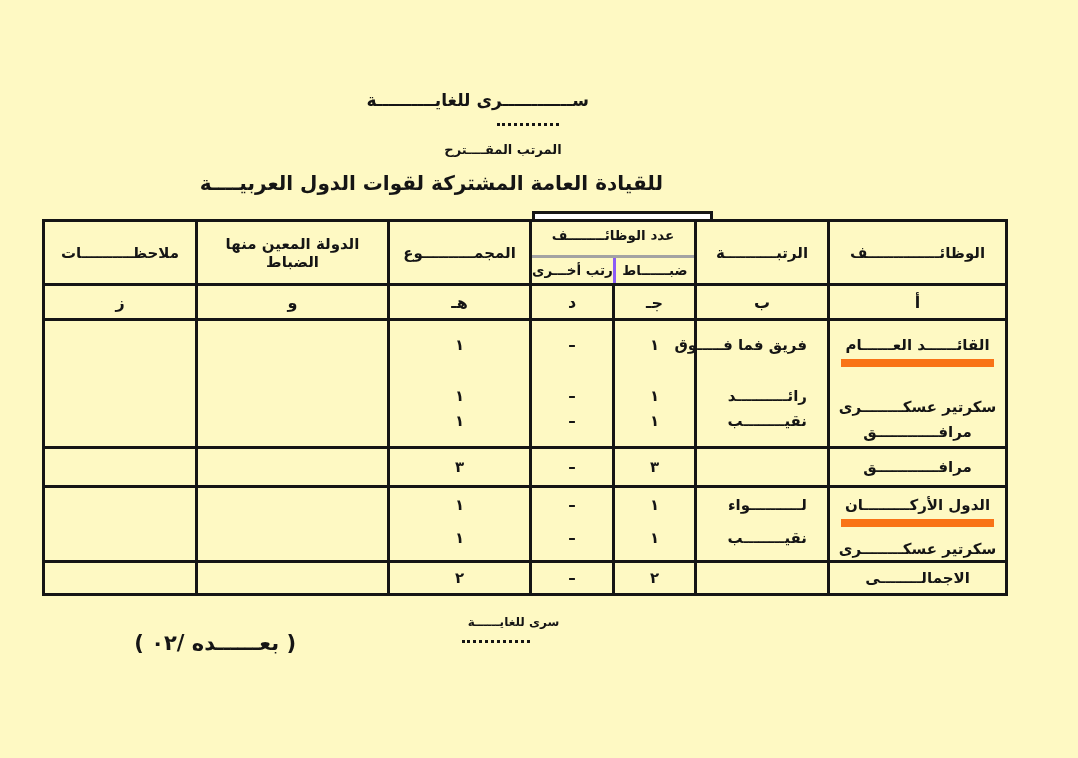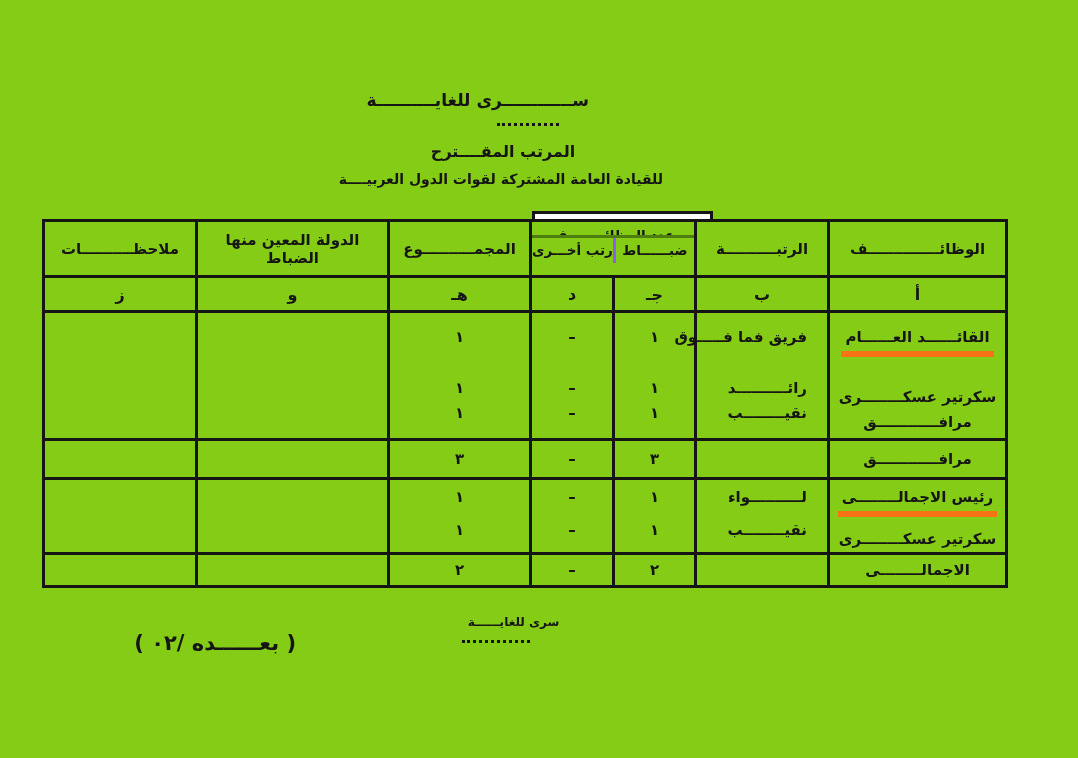--- a/index.html
+++ b/index.html
@@ -1,72 +1,72 @@
 <!DOCTYPE html>
 <html lang="ar" dir="rtl"><head>
 <meta charset="utf-8">
 <style>
   * { margin:0; padding:0; box-sizing:border-box; }
   html,body { background:#ffffff; }
   .page {
     position:relative; width:1078px; height:758px;
-    background:#84cc16; color:#151515;
+    background:#fef9c3; color:#151515;
     font-family:"DejaVu Sans", sans-serif;
     direction:rtl; overflow:hidden; font-weight:bold;margin-left:36px;
   }
   
   .c-top {
     position:absolute; top:90px; left:389px; width:200px;
     text-align:center; white-space:nowrap; font-size:17px;
   }
   .squiggle { height:5px; border-bottom:3.5px dotted #151515; position:absolute; }
   .sq-top { top:121px; left:497px; width:62px; }
   .t1 {
     position:absolute; top:142px; left:418px; width:170px;
-    text-align:center; white-space:nowrap; font-size:16px;
+    text-align:center; white-space:nowrap; font-size:13px;
   }
   .t2 {
     position:absolute; top:171px; left:348px; width:315px;
-    text-align:right; white-space:nowrap; font-size:14px;
+    text-align:right; white-space:nowrap; font-size:20px;
   }
   
   .table-wrap { position:absolute; left:45px; top:219px; width:963px; height:366px; }
   .notch {
     position:absolute; left:487px; top:-8px; width:181px; height:11px;
     border:3px solid #151515; border-bottom:none; background:#fdfdfd;
   }
   table.tbl {
     border-collapse:collapse; table-layout:fixed; width:963px;
     direction:rtl; position:relative; z-index:1;
   }
   .tbl th, .tbl td { border:3px solid #151515; padding:0; font-weight:bold; }
   tr.hrow  { height:56px; }
   tr.lrow  { height:35px; }
   tr.sec1  { height:128px; }
   tr.trow1 { height:39px; }
   tr.sec2  { height:75px; }
   tr.trow2 { height:33px; }
   .hrow th { font-size:15px; text-align:center; vertical-align:middle; }
   th.cnt { vertical-align:top; }
-  .cnt-top { height:16px; line-height:26px; border-bottom:3px solid #4d7c0f; text-align:center; font-size:13.5px; white-space:nowrap; overflow:hidden; }
+  .cnt-top { height:36px; line-height:26px; border-bottom:3px solid #a3a3a3; text-align:center; font-size:13.5px; white-space:nowrap; overflow:hidden; }
   .cnt-sub { display:flex; height:25px; }
   .cs { text-align:center; line-height:24px; font-size:13.5px; }
   .cs-a { flex:0 0 81px; border-left:3px solid #8b5cf6; }
   .cs-b { flex:1; }
   .lrow td { text-align:center; vertical-align:middle; font-size:16px; }
   .sec td { vertical-align:top; font-size:15px; }
   .sec .item { line-height:22px; text-align:center; white-space:nowrap; }
   td.rank-col .item { text-align:right; padding-left:6px; padding-right:20px; }
   .sec1 td .item:nth-child(1) { margin-top:13px; }
   .sec1 td .item:nth-child(2) { margin-top:29px; }
   .sec1 td .item:nth-child(3) { margin-top:3px; }
   .sec2 td .item:nth-child(1) { margin-top:6px; }
   .sec2 td .item:nth-child(2) { margin-top:11px; }
   .num { font-size:14px; }
-  .u { display:inline-block; border-bottom:6px solid #f97316; padding:0 4px 3px 4px; }
+  .u { display:inline-block; border-bottom:8px solid #f97316; padding:0 4px 3px 4px; }
   .trow1 td, .trow2 td { text-align:center; vertical-align:middle; font-size:15px; }
   
   .c-bot {
     position:absolute; top:615px; left:447px; width:133px;
     text-align:center; white-space:nowrap; font-size:12px;
   }
   .sq-bot { top:638px; left:462px; width:68px; }
   .pref {
     position:absolute; top:631px; left:156px; width:140px;
     text-align:center; white-space:nowrap; font-size:21px;
@@ -151,21 +151,21 @@
         <td>مرافــــــــــــق</td>
         <td></td>
         <td class="num">٣</td>
         <td class="num">–</td>
         <td class="num">٣</td>
         <td></td>
         <td></td>
       </tr>
       <tr class="sec sec2">
         <td>
-          <div class="item"><span class="u">رئيس الاجمالــــــــى</span></div>
+          <div class="item"><span class="u">الدول الأركـــــــــان</span></div>
           <div class="item">سكرتير عسكــــــــرى</div>
         </td>
         <td class="rank-col">
           <div class="item">لــــــــــواء</div>
           <div class="item">نقيــــــــب</div>
         </td>
         <td class="num">
           <div class="item">١</div>
           <div class="item">١</div>
         </td>

